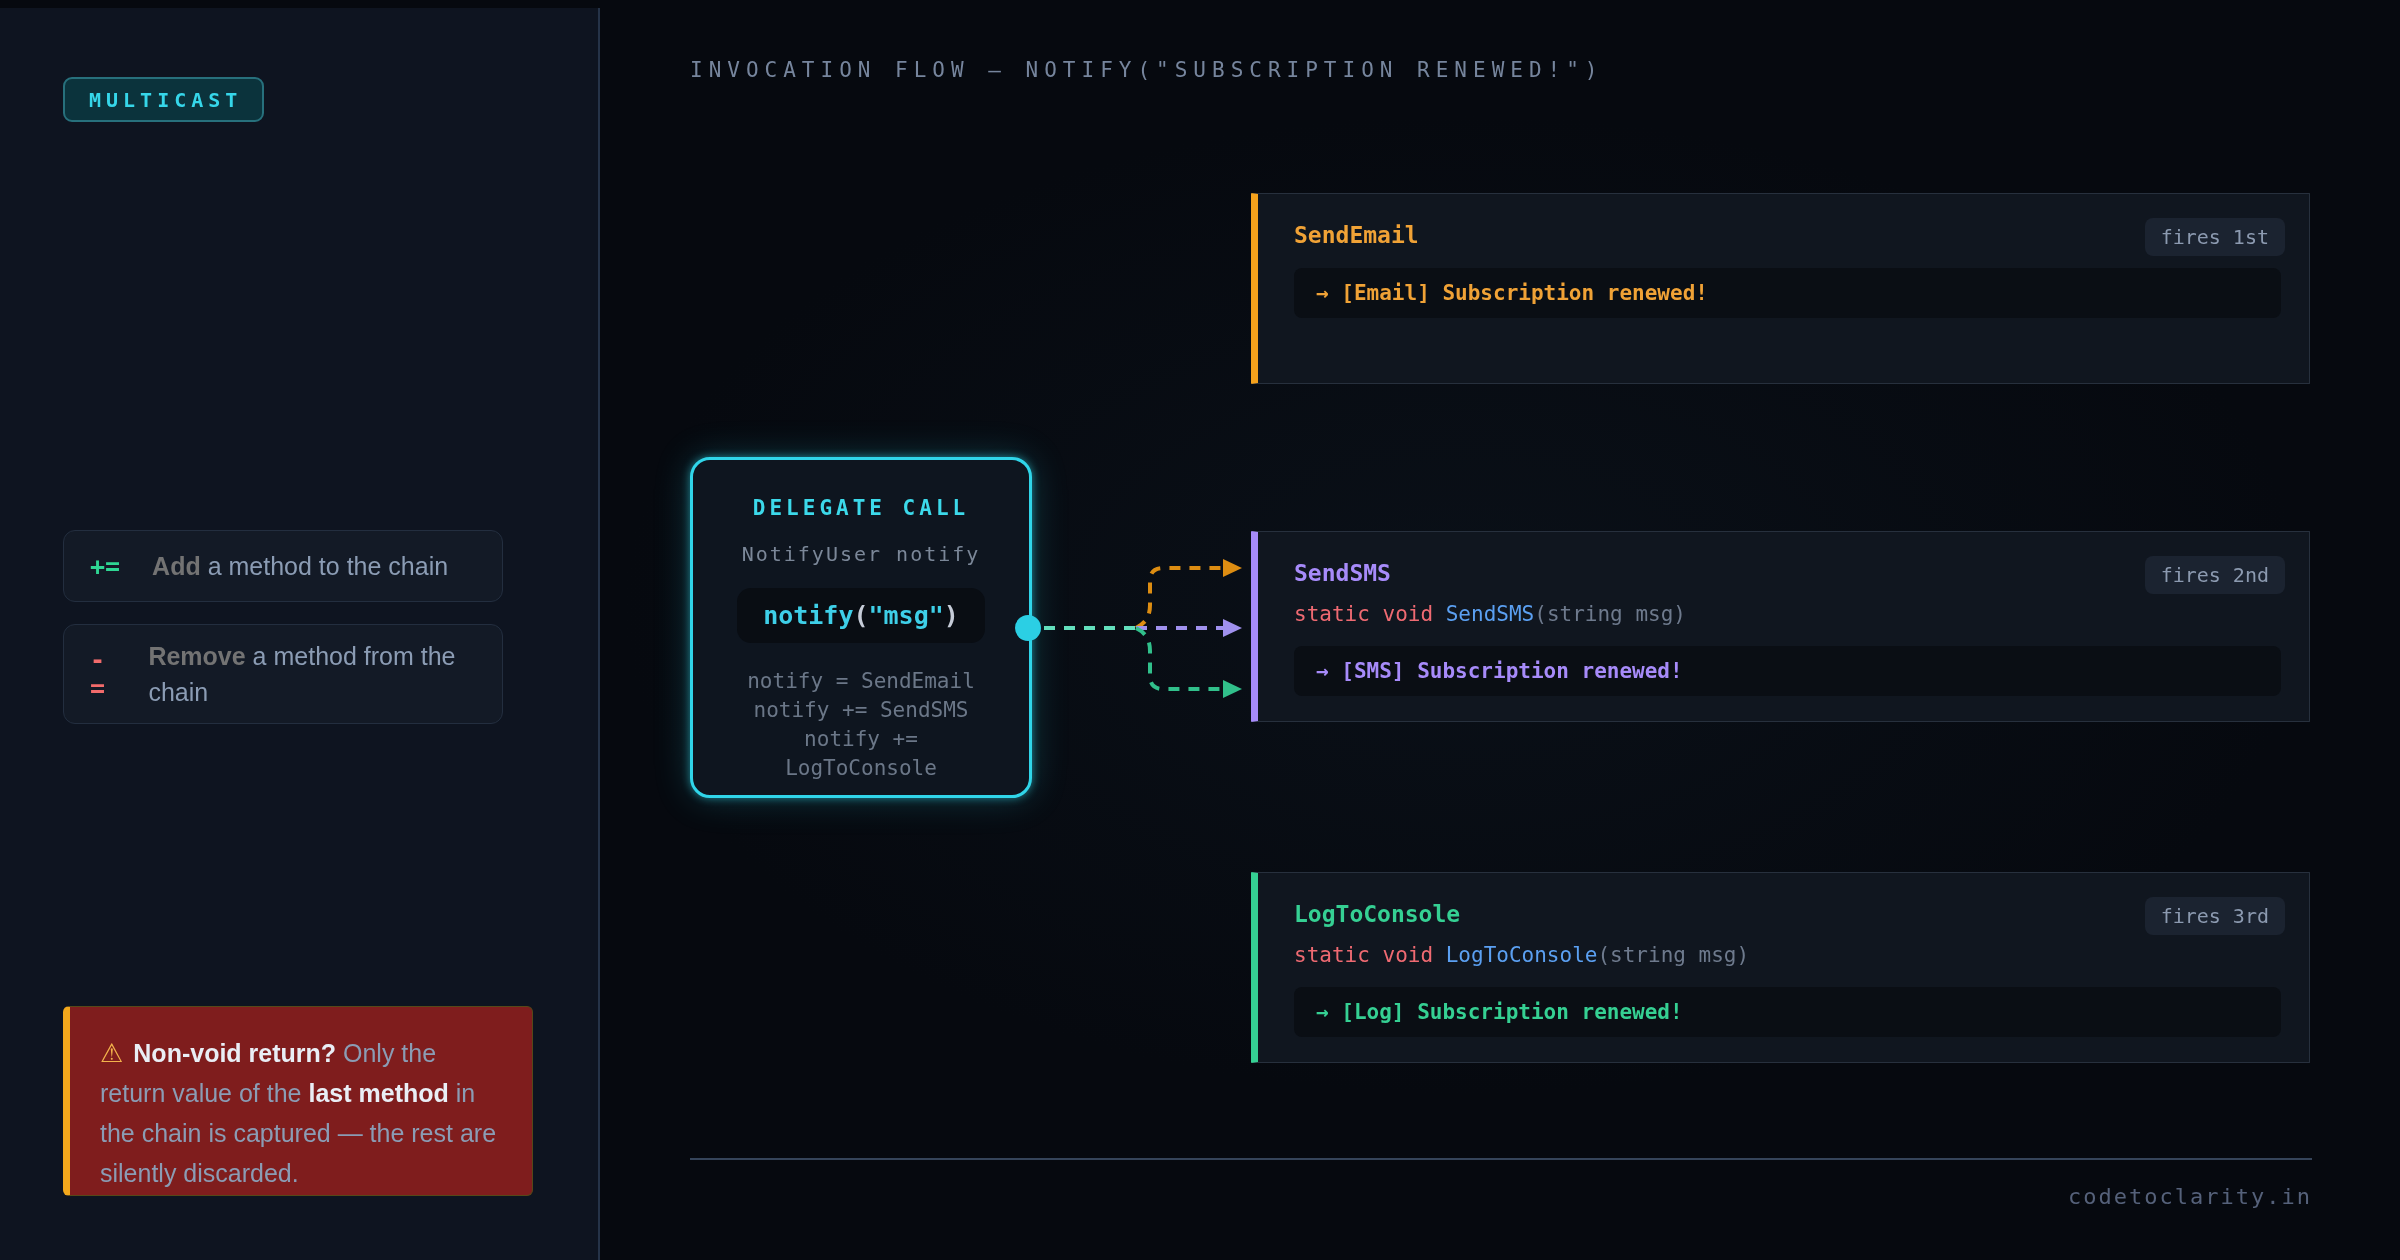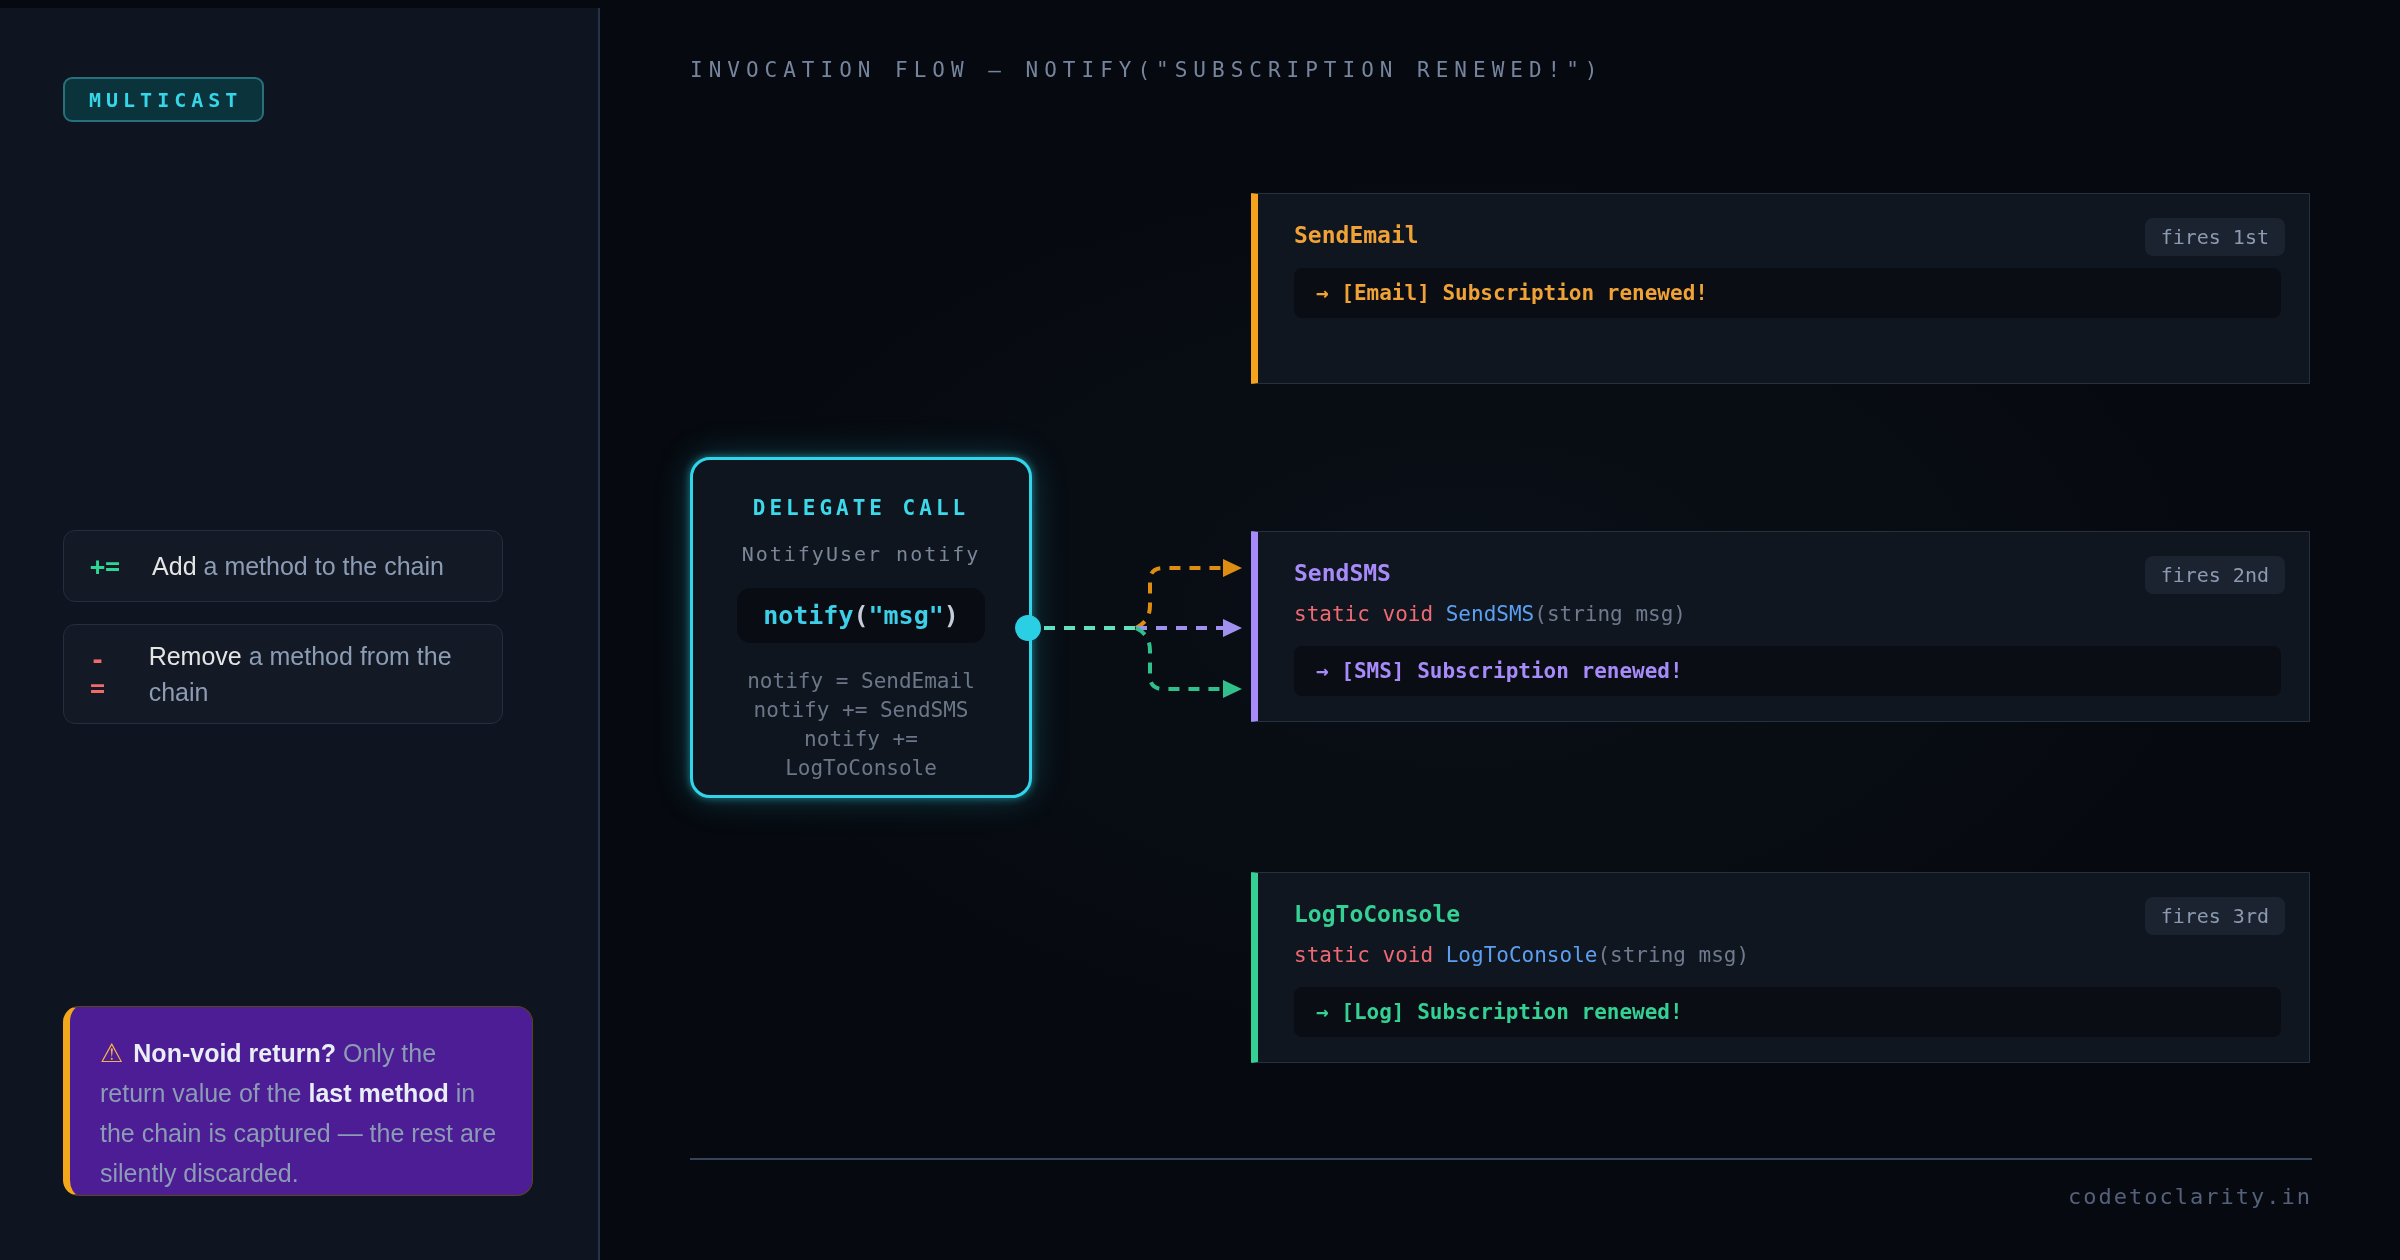--- a/index.html
+++ b/index.html
@@ -40,25 +40,25 @@
     position:absolute; left:63px; width:440px;
     background:#131a26; border:1px solid #232e3f; border-radius:12px;
     display:flex; align-items:center; padding:0 26px; gap:32px;
   }
   .op-box.op-1 { top:522px; height:72px; }
   .op-box.op-2 { top:616px; height:100px; }
   .op-sym { font-family:"DejaVu Sans Mono", monospace; font-size:25px; font-weight:bold; }
   .op-sym.add { color:#2fd693; }
   .op-sym.rem { color:#f26b6b; }
   .op-text { font-size:25px; line-height:36px; color:#8b9cb4; }
-  .op-text b { color:#e5e5e5; font-weight:normal; }
+  .op-text b { color:#737373; font-weight:bold; }
   .warning {
     position:absolute; left:63px; top:998px; width:470px; height:190px;
-    background:#4c1d95; border:1px solid #564818; border-left:7px solid #f3a81c;
-    border-radius:16px; padding:26px 28px 0 30px;
+    background:#7f1d1d; border:1px solid #564818; border-left:7px solid #f3a81c;
+    border-radius:6px; padding:26px 28px 0 30px;
     font-size:25px; line-height:40px; color:#8b9cb4;
   }
   .warning b { color:#e9eef5; }
   .warn-icon { color:#f3b34c; font-size:26px; margin-right:10px; }
 
   
   .main { position:absolute; left:600px; top:0; width:1800px; height:1260px;
     background:radial-gradient(ellipse 1200px 700px at 48% 48%, #0a1018 0%, #06090f 70%);
   }
   .flow-header {

